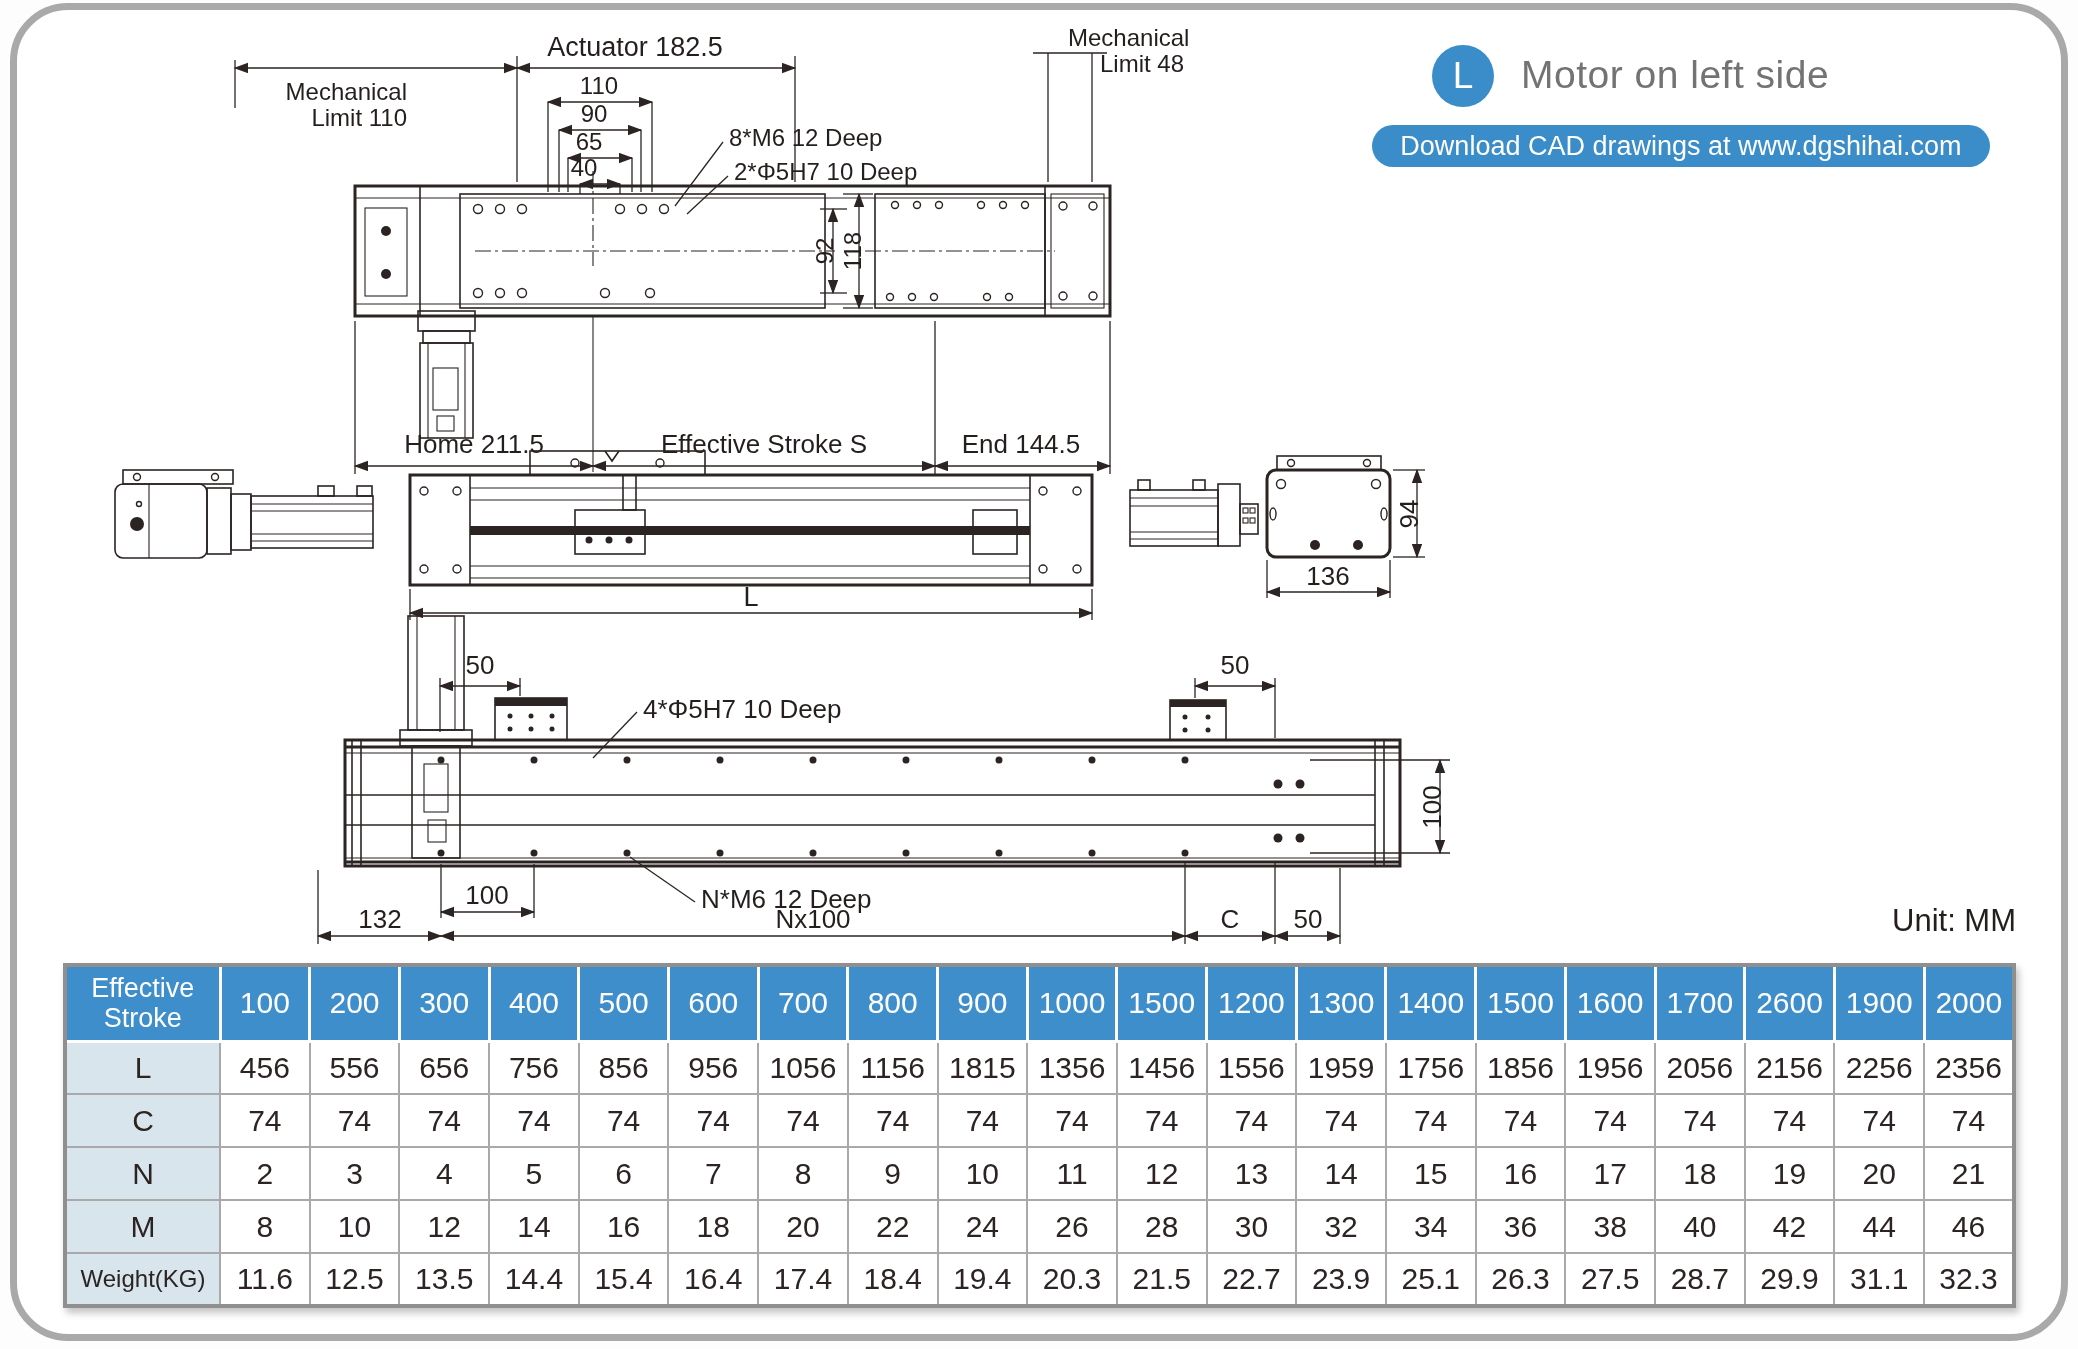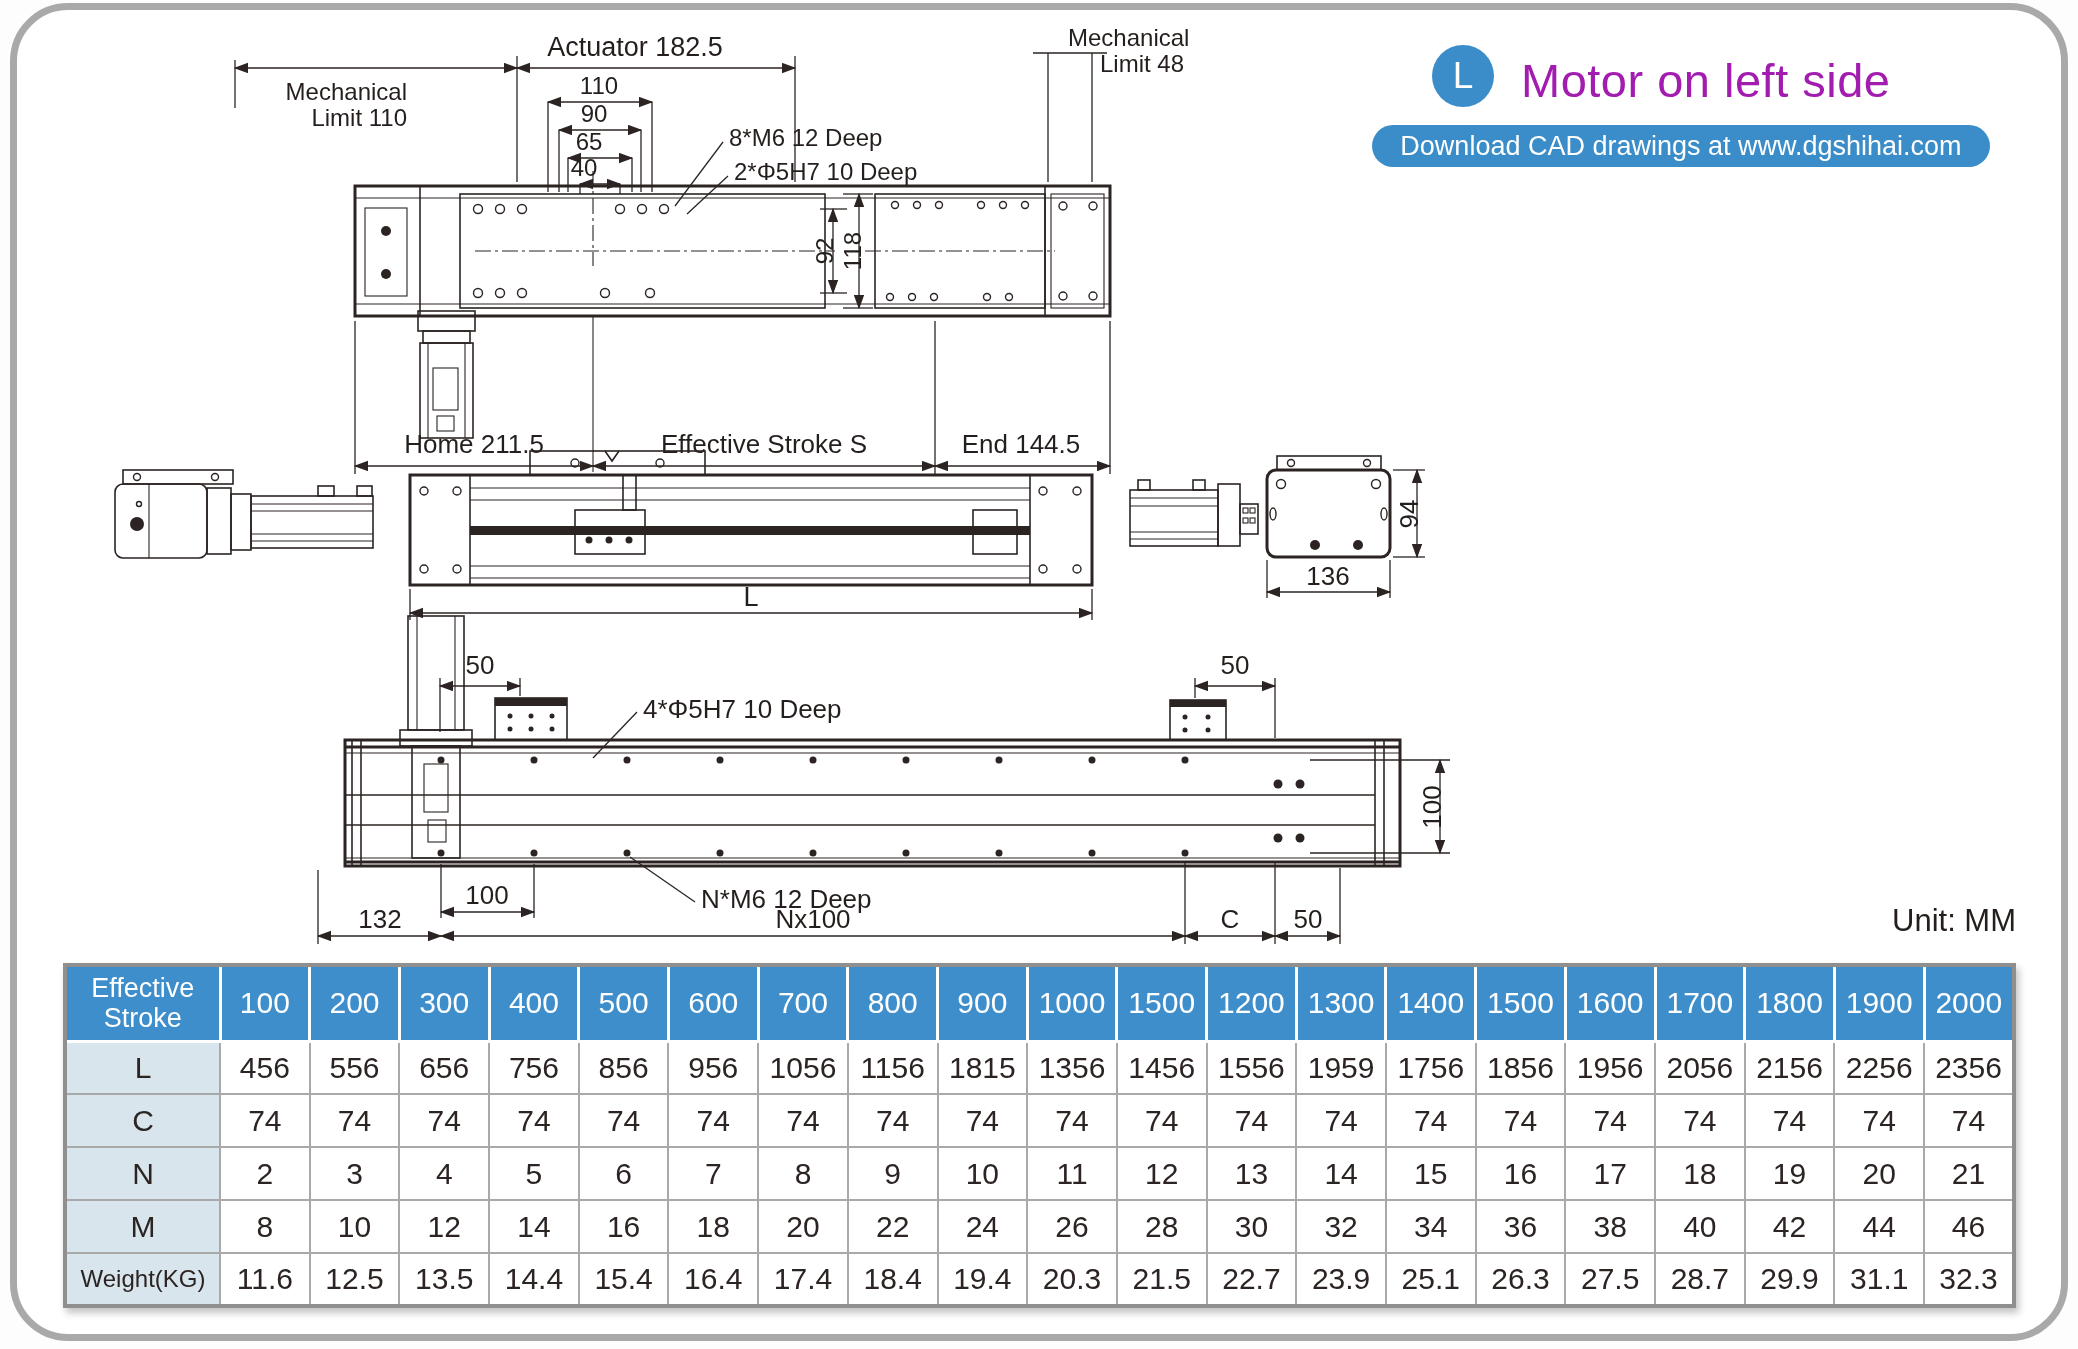--- a/index.html
+++ b/index.html
@@ -18,21 +18,21 @@
     position:absolute;left:10px;top:3px;width:2058px;height:1338px;
     background:#fff;border:7px solid var(--gray);border-radius:58px;box-sizing:border-box;
   }
   
   .badge{
     position:absolute;left:1432px;top:45px;width:62px;height:62px;border-radius:50%;
     background:var(--accent);color:#fff;display:flex;align-items:center;justify-content:center;
     font-size:37px;
   }
   .title{
-    position:absolute;left:1521px;top:53px;font-size:47px;color:#a21caf;letter-spacing:.5px;
+    position:absolute;left:1521px;top:53px;font-size:39px;color:#737373;letter-spacing:.5px;
   }
   .pill{
     position:absolute;left:1372px;top:125px;width:618px;height:42px;border-radius:22px;
     background:var(--accent);color:#fff;display:flex;align-items:center;justify-content:center;
     font-size:27px;cursor:pointer;border:none;
   }
   .unit{
     position:absolute;right:62px;top:903px;font-size:31px;color:#241f1d;
   }
   
@@ -487,21 +487,21 @@
         <th>800</th>
         <th>900</th>
         <th>1000</th>
         <th>1500</th>
         <th>1200</th>
         <th>1300</th>
         <th>1400</th>
         <th>1500</th>
         <th>1600</th>
         <th>1700</th>
-        <th>1800</th>
+        <th>2600</th>
         <th>1900</th>
         <th>2000</th>
       </tr>
     </thead>
   <tbody>
       <tr>
         <td class="lbl">L</td>
         <td>456</td>
         <td>556</td>
         <td>656</td>

